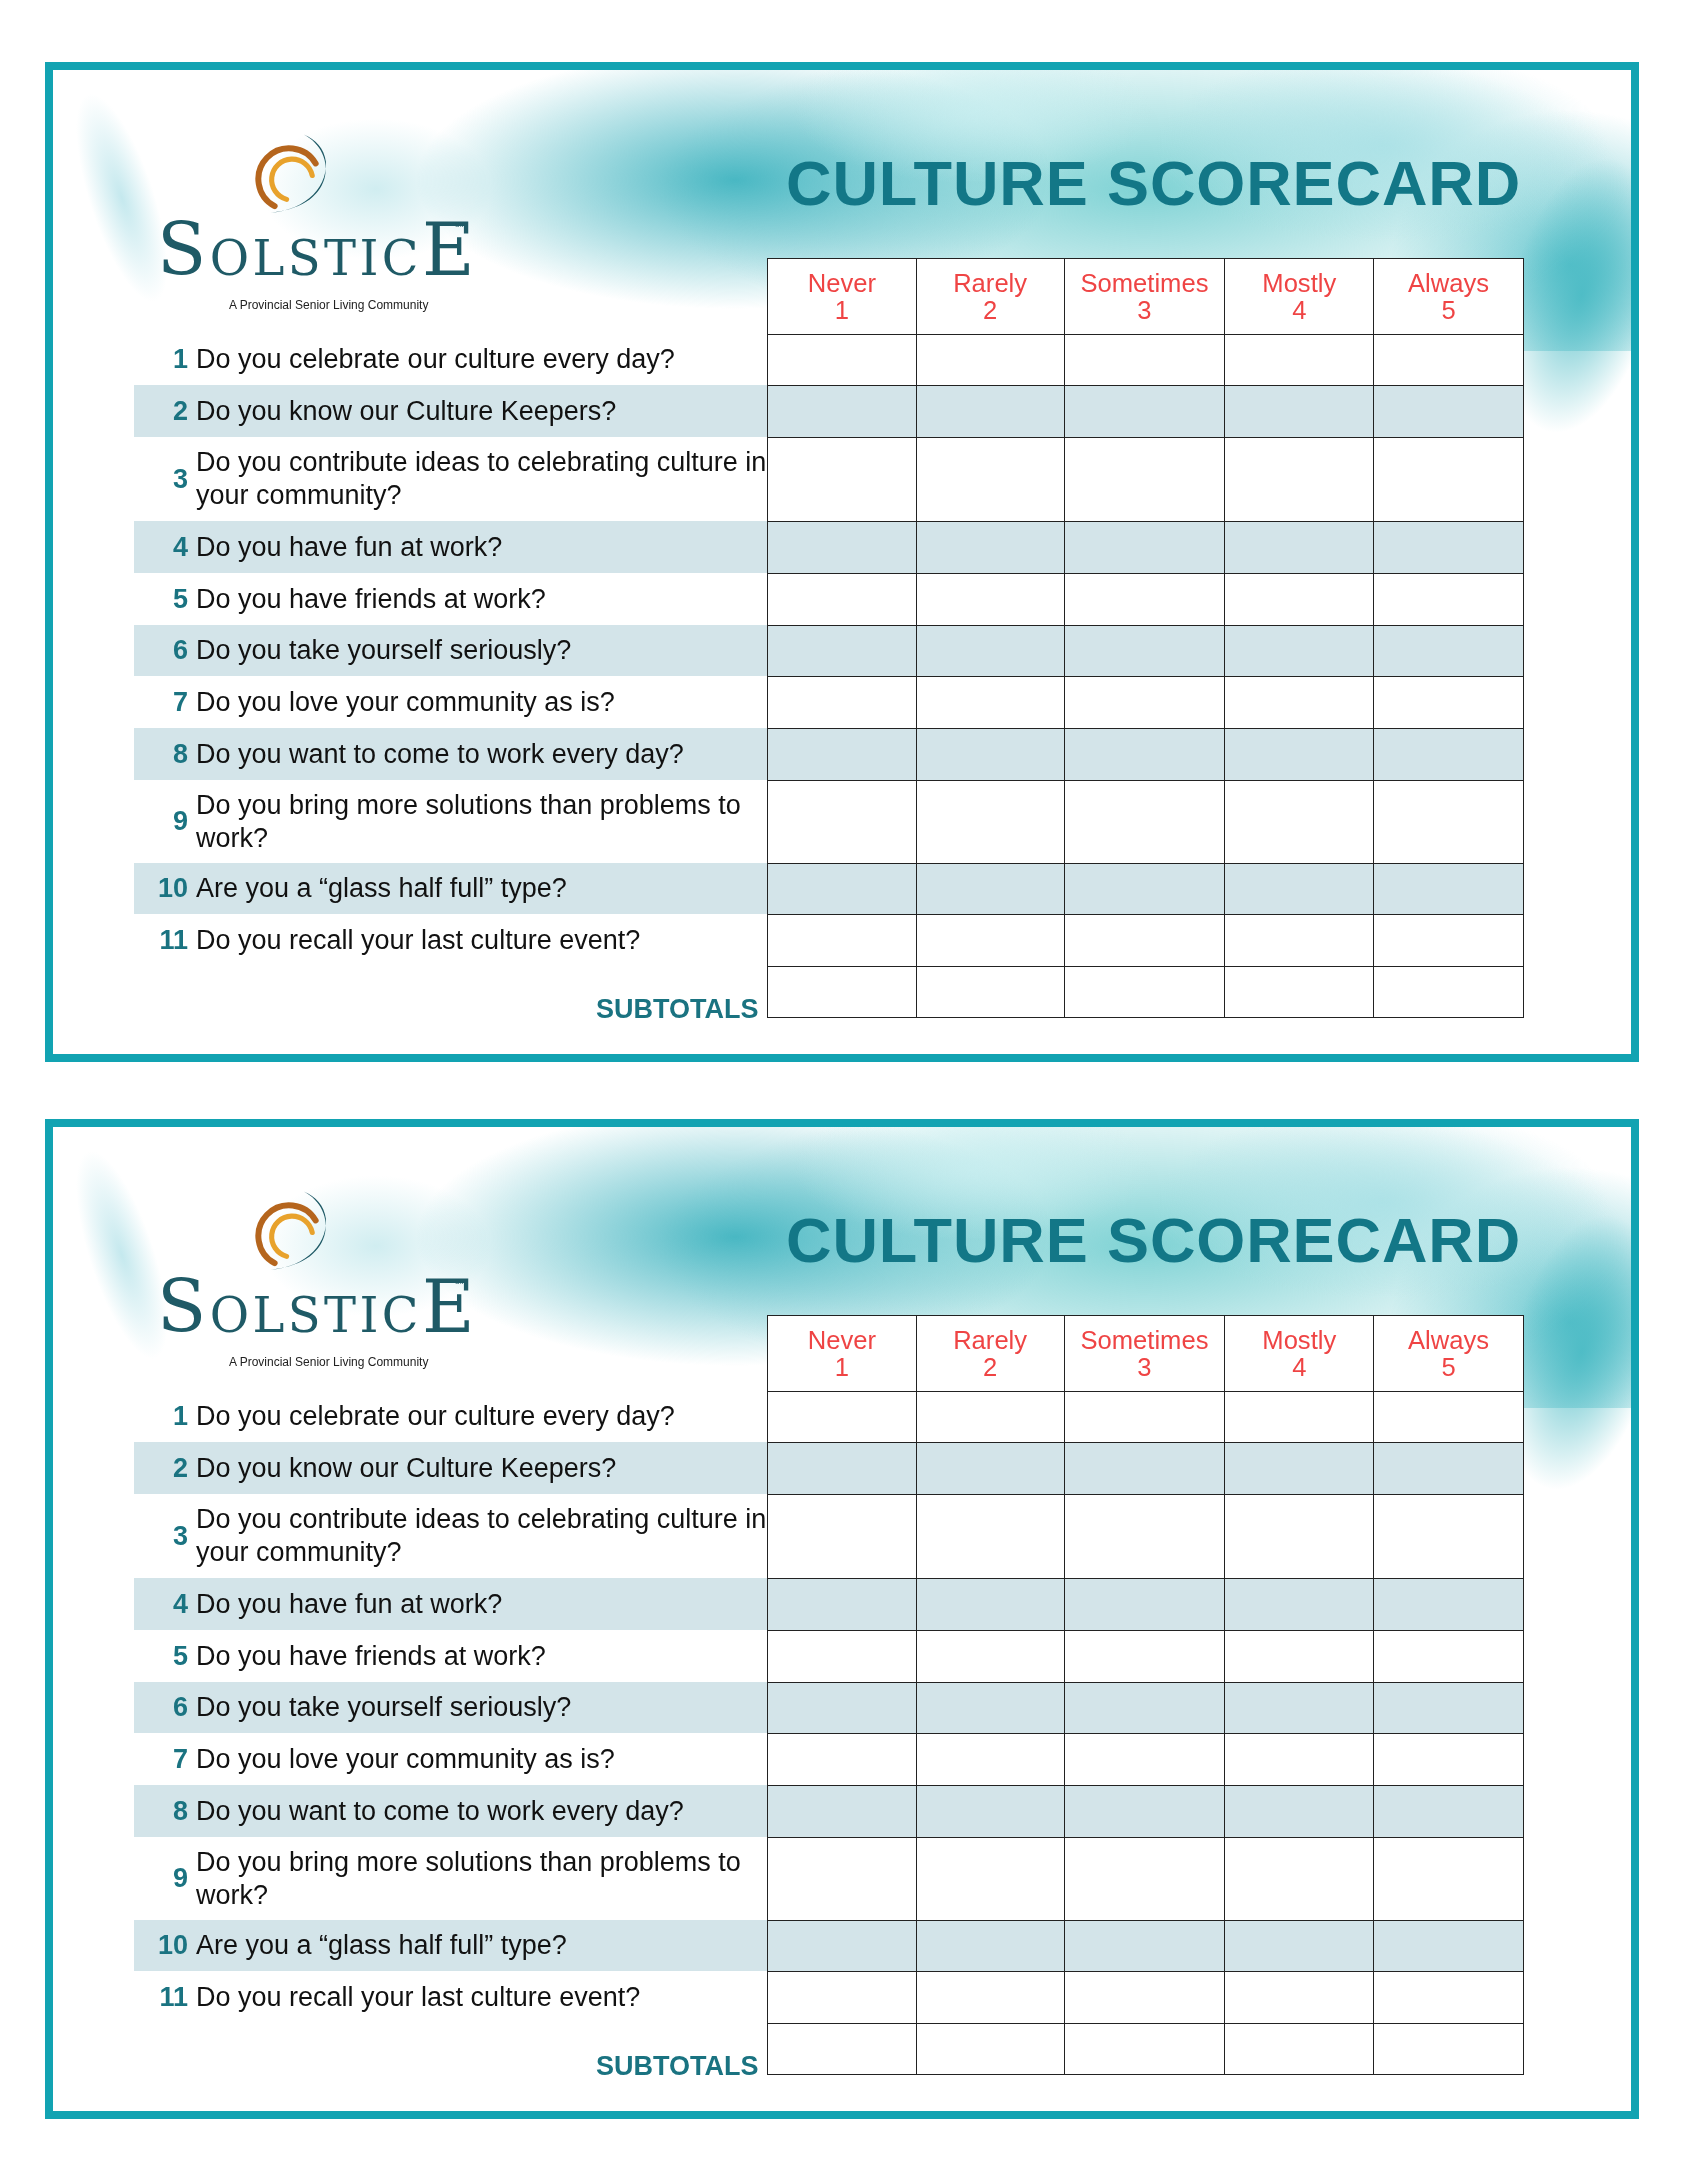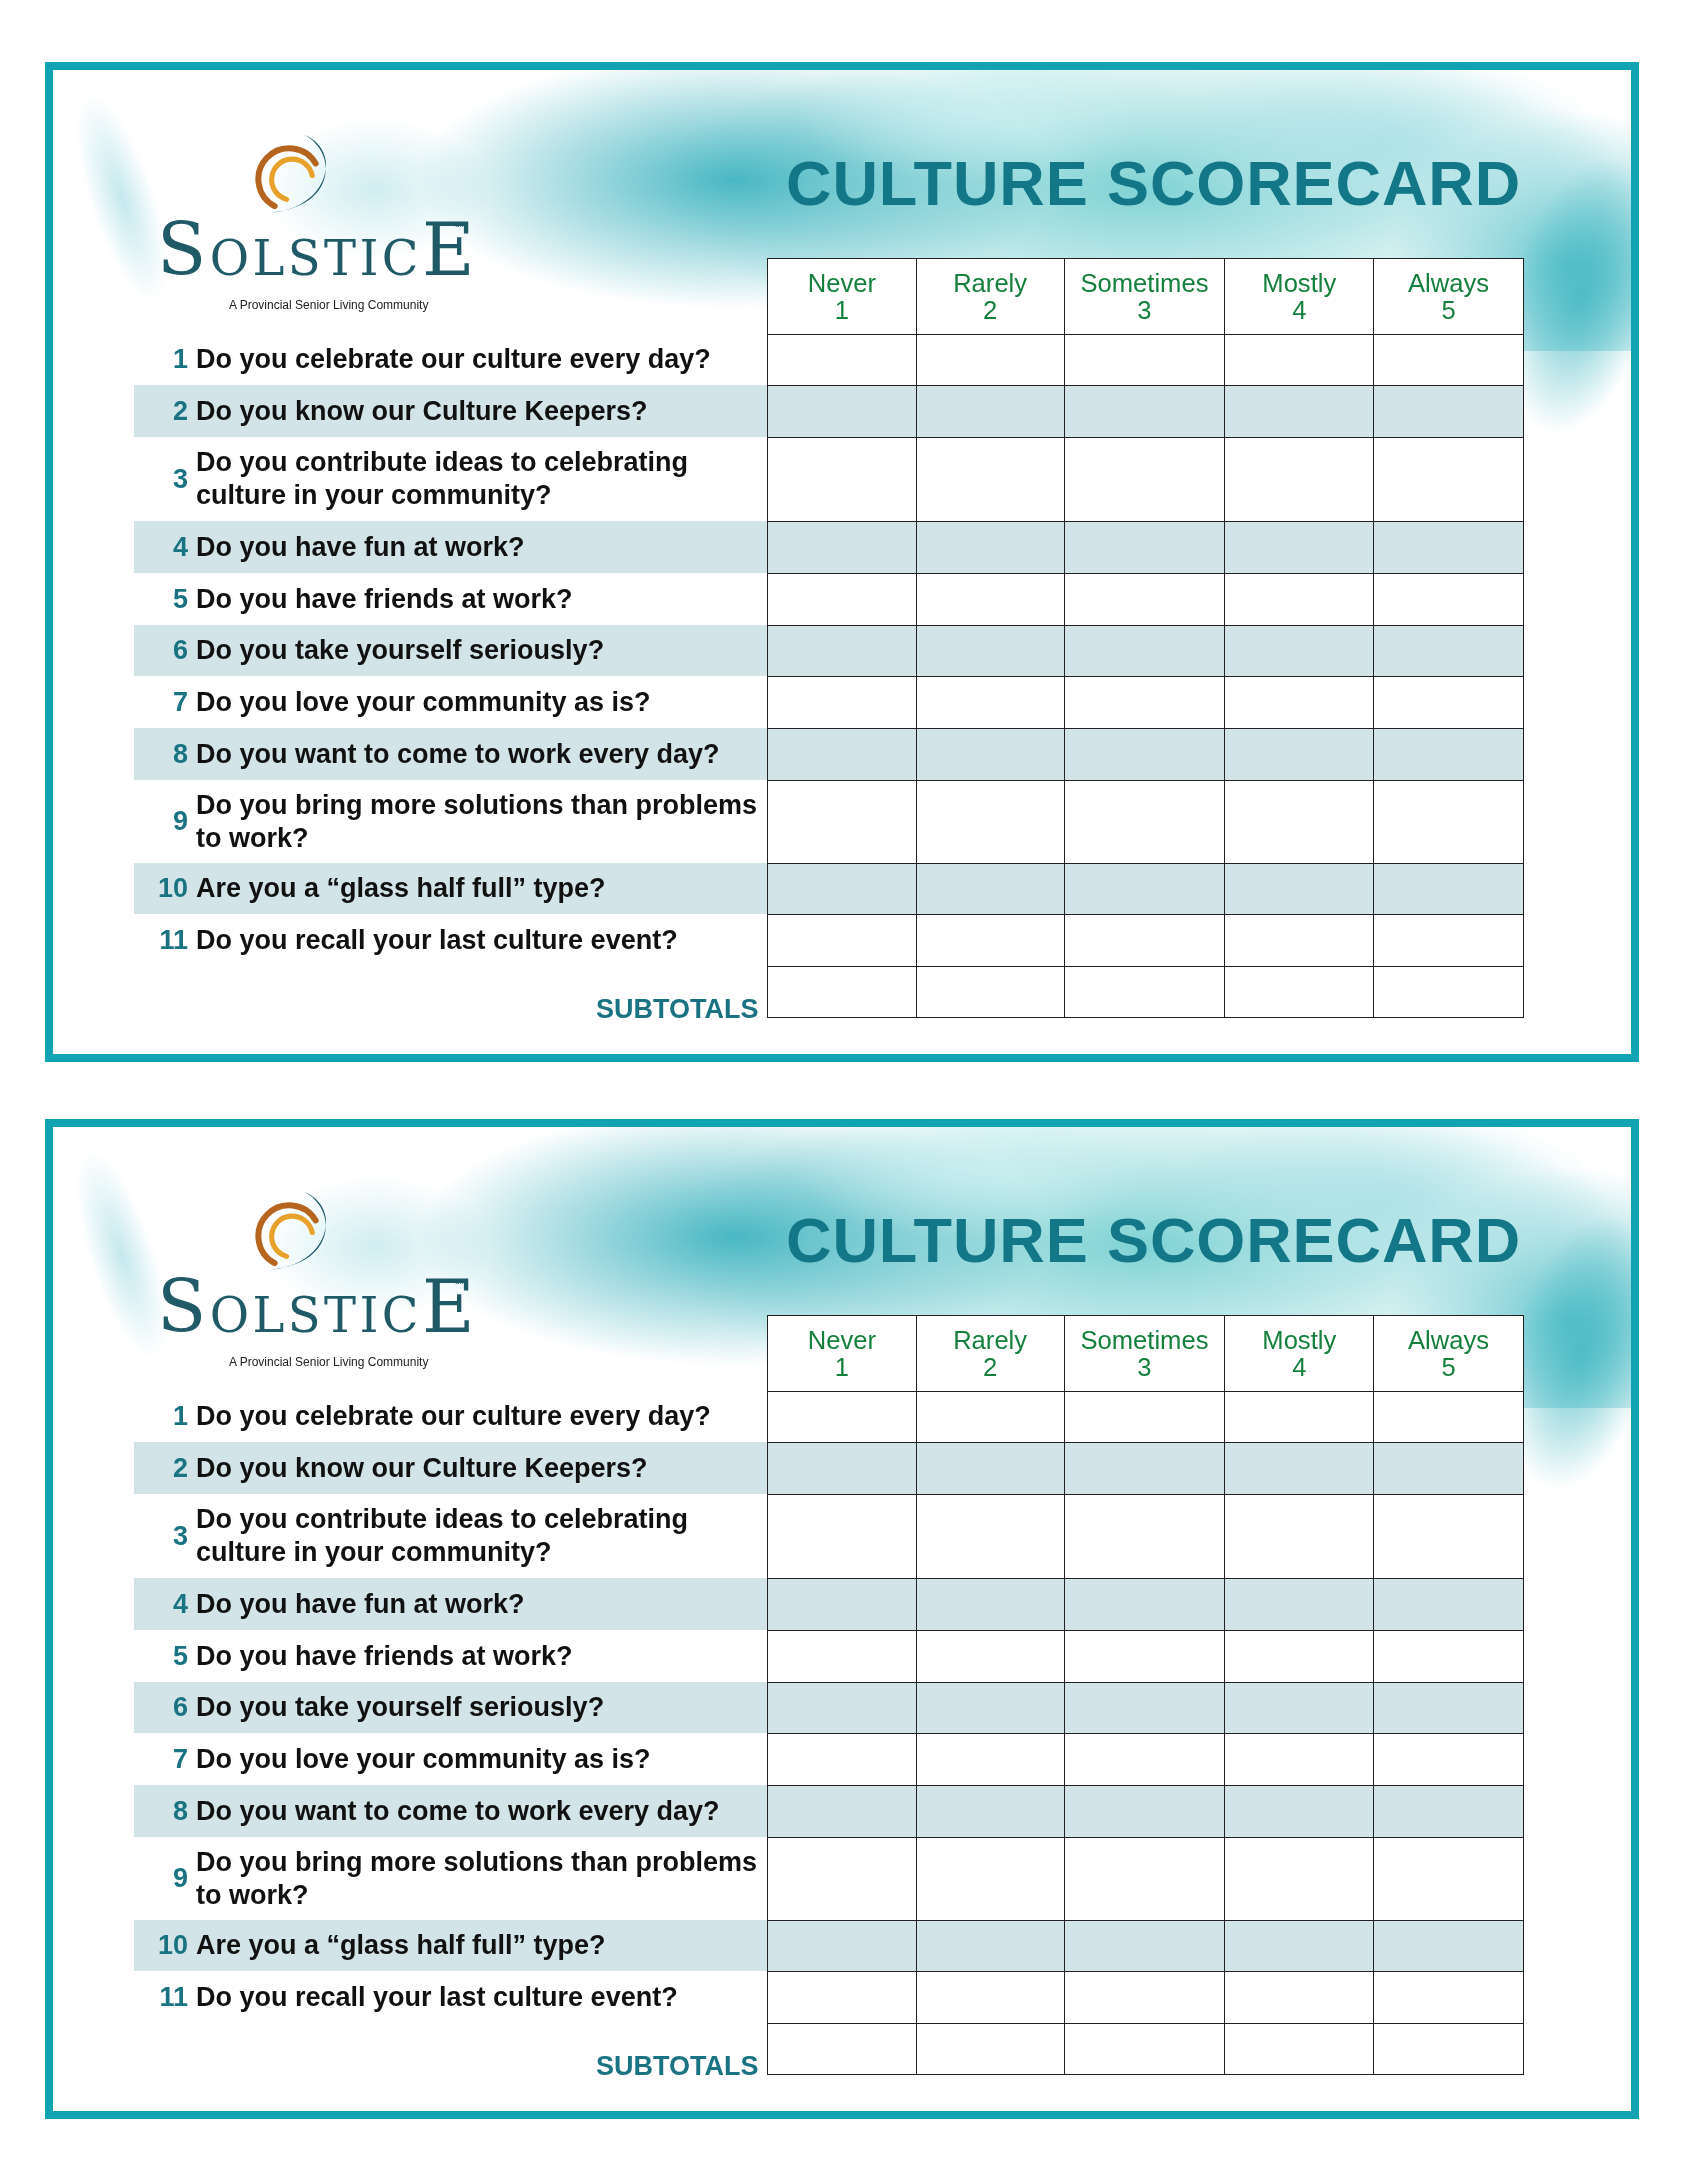--- a/index.html
+++ b/index.html
@@ -31,31 +31,31 @@
       color: #1f5a66; font-size: 48px; letter-spacing: 3.4px; line-height: 1; white-space: nowrap; }
     .logo-word .big { font-size: 72px; }
     .logo-sm { position: absolute; left: 334px; top: 90px; font-size: 6.8px; color: #1f5a66; }
     .logo-tag { position: absolute; left: 108px; top: 167px; font-size: 12px; color: #222; white-space: nowrap; }
 
     .title { position: absolute; left: 733px; top: 77px; font-family: "Liberation Sans", sans-serif;
       font-weight: bold; font-size: 63px; color: #137787; letter-spacing: 0.9px; white-space: nowrap; }
 
     .grid { position: absolute; left: 714px; top: 188px; width: 757px; border-collapse: collapse; }
     .grid td, .grid th { border: 1.7px solid #222; padding: 0; box-sizing: border-box; background: #fff; }
-    .grid th { height: 76px; font-weight: normal; font-size: 25.6px; line-height: 27px; color: #15803d;
+    .grid th { height: 76px; font-weight: normal; font-size: 25.6px; line-height: 27px; color: #ef4444;
       text-align: center; vertical-align: middle; }
     .grid th span { display: block; }
     .grid tr.stripe td { background: #d3e4e9; }
 
     .q-area { position: absolute; left: 81px; top: 264px; width: 633px; }
     .q-row { position: relative; box-sizing: border-box; padding-left: 62px; font-size: 27px; color: #111;
       display: flex; align-items: center; }
     .q-row.stripe { background: #d3e4e9; }
     .q-num { position: absolute; right: calc(100% - 54px); font-weight: bold; color: #1a7381; }
-    .q-text { line-height: 33px; font-weight: bold; }
+    .q-text { line-height: 33px; }
     .sub-row { justify-content: flex-end; padding-right: 8.5px; }
     .sub-label { font-weight: bold; color: #1a7381; font-size: 27px; margin-top: 36px; }
   </style>
 </head>
 <body>
 
 <div id="root">
     <div class="card" style="top: 62px;">
       <div class="wc wc-left"></div>
       <div class="wc wc-left2"></div>

